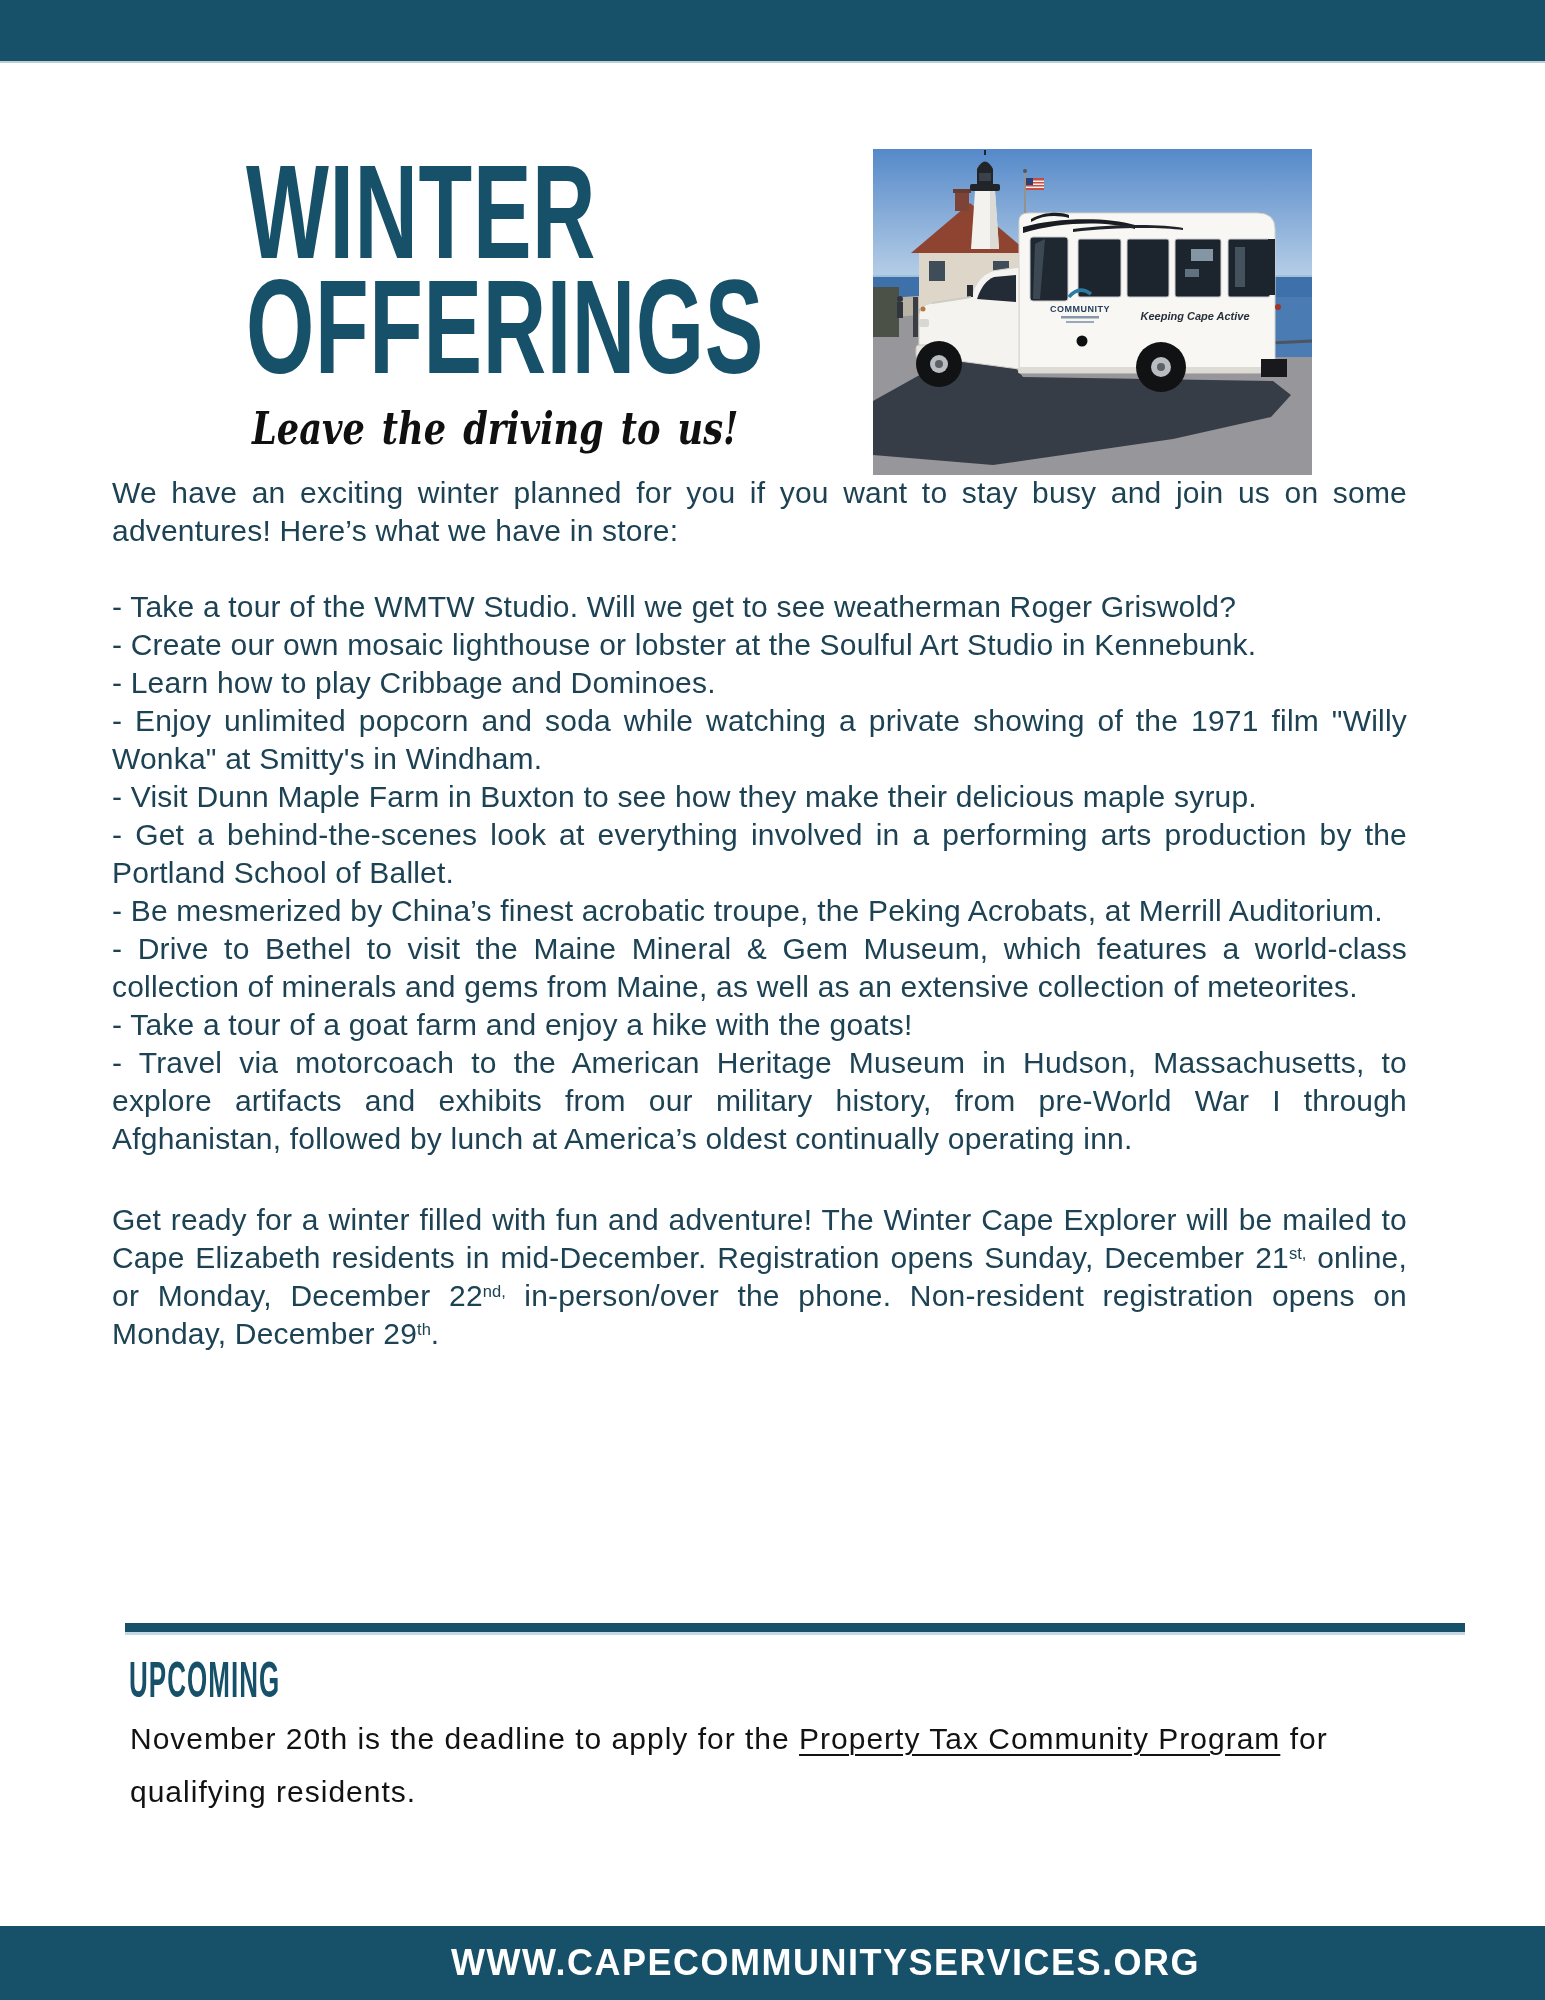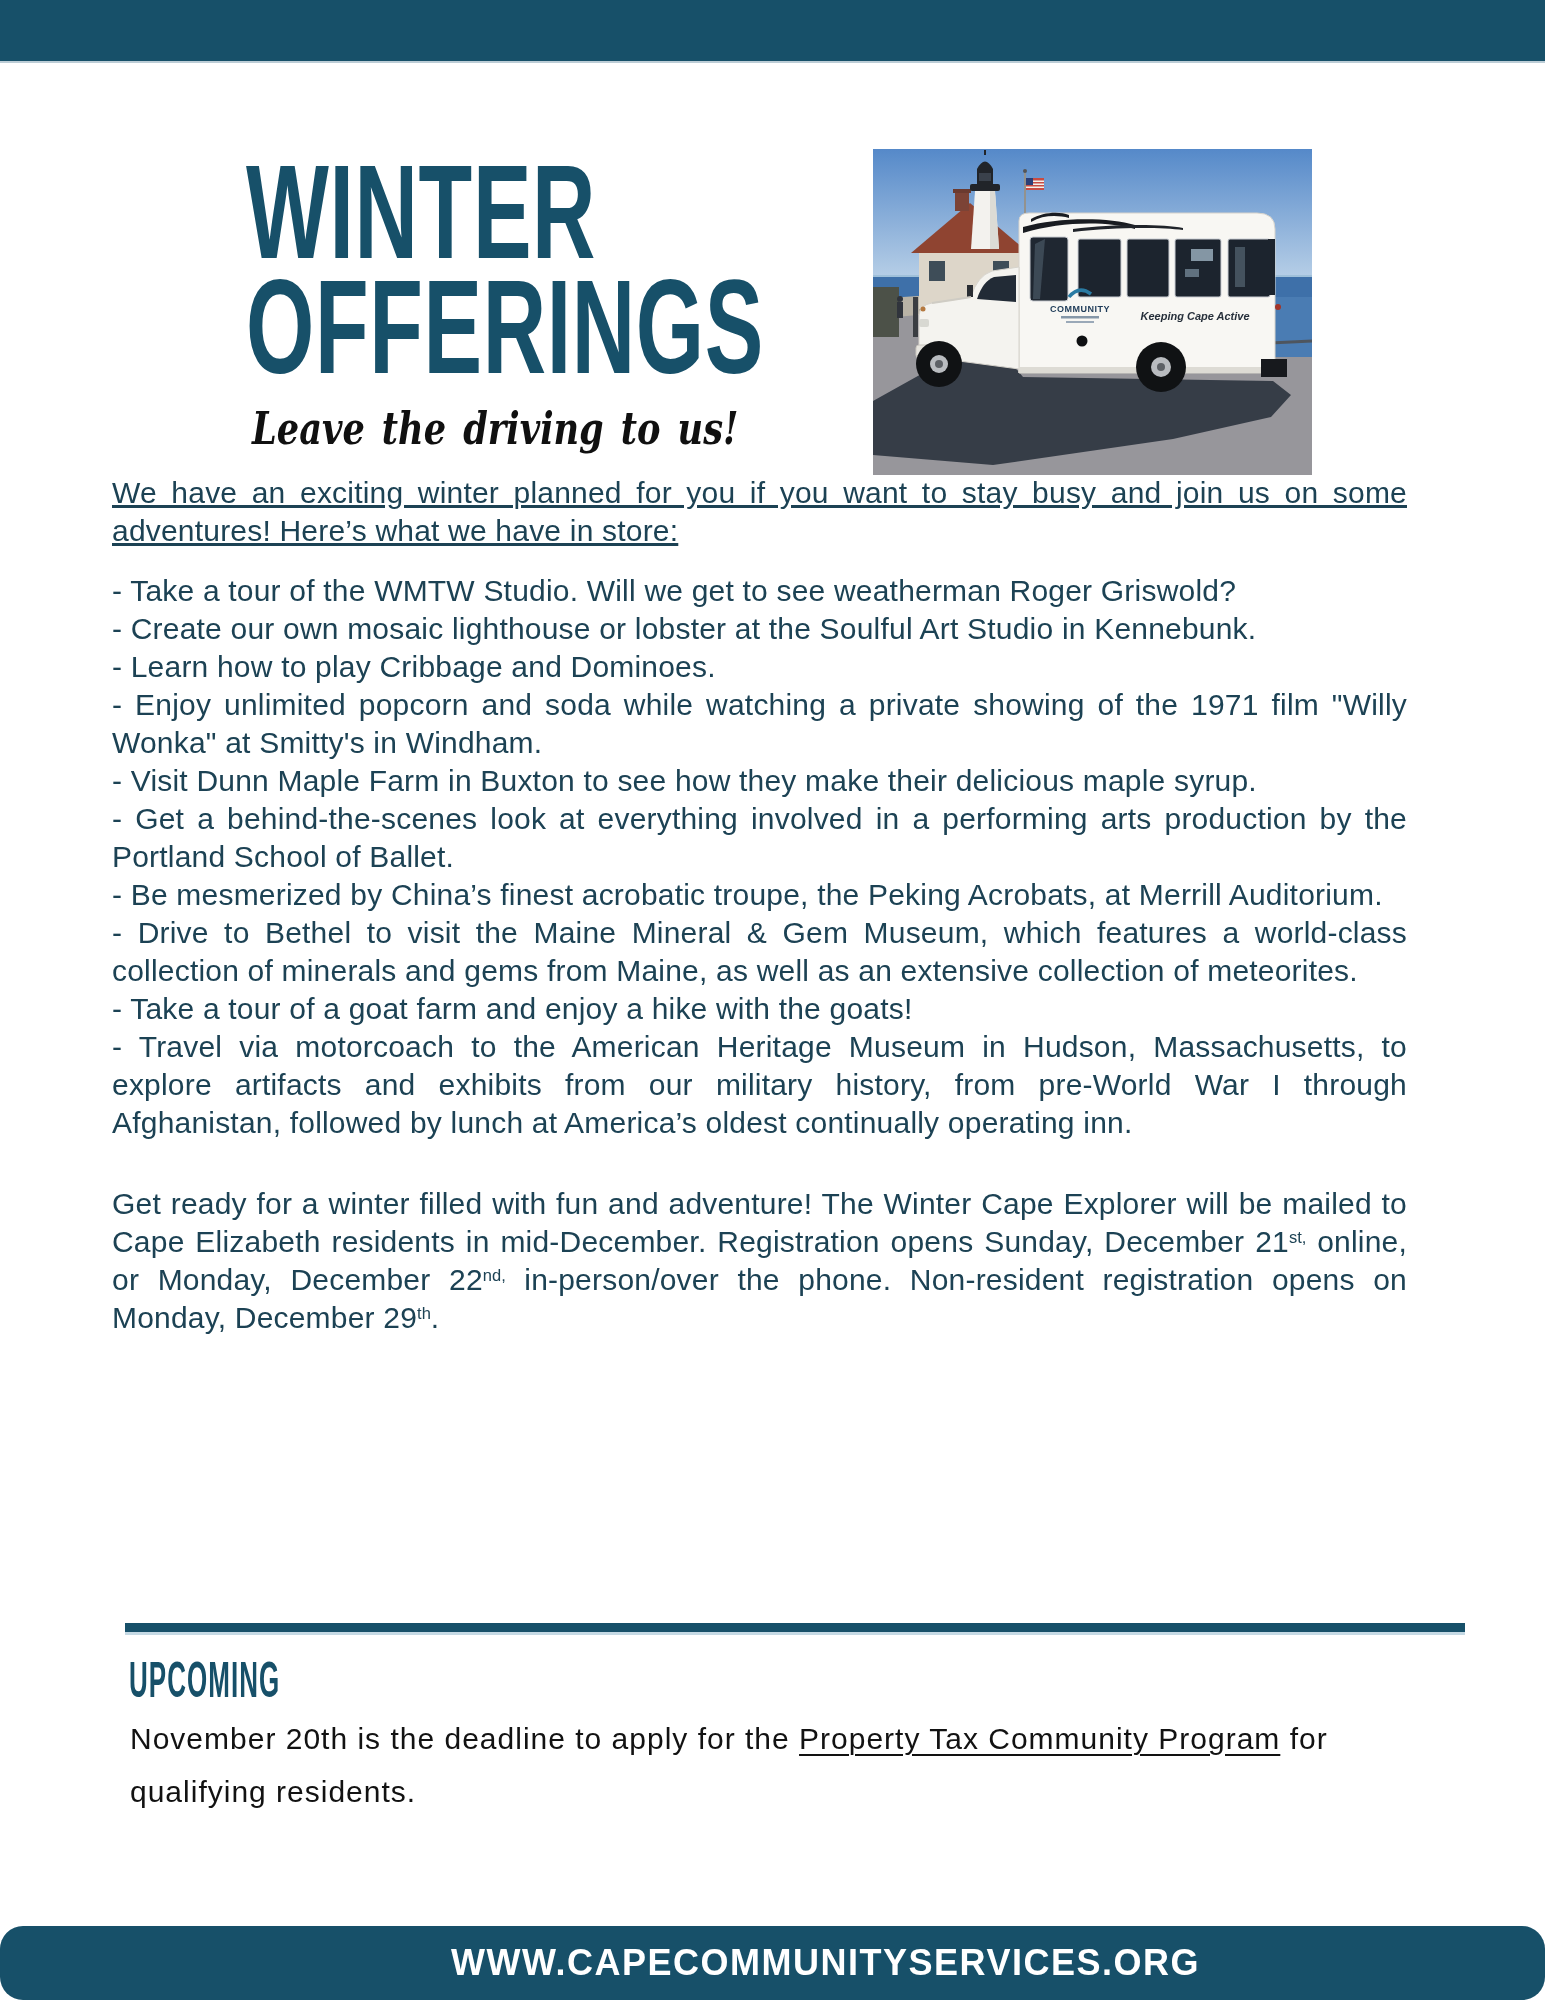--- a/index.html
+++ b/index.html
@@ -26,41 +26,41 @@
     transform:scaleX(0.8);transform-origin:left top;
   }
   .photo{position:absolute;left:873px;top:149px;width:484px;height:326px;}
   .photo svg{display:block;}
   .content{
     position:absolute;left:112px;top:474px;width:1295px;
     color:var(--body-text);font-size:30px;line-height:38px;
     text-align:justify;letter-spacing:0.2px;
   }
   .content p{margin:0;}
-  p.intro{margin-bottom:22px;text-decoration:underline;}
+  p.intro{margin-bottom:38px;}
   p.closing{margin-top:43px;}
   .sup,sup{font-size:0.55em;vertical-align:0.55em;letter-spacing:0;line-height:0;}
   .divider{
     position:absolute;left:125px;top:1623px;width:1340px;height:9px;
     background:var(--teal);box-shadow:0 3px 0 rgba(150,185,205,0.55);
   }
   .upcoming-head{
     position:absolute;left:129px;top:1651px;color:var(--teal);
     font-weight:bold;font-size:50px;letter-spacing:2px;white-space:nowrap;
     transform:scaleX(0.52);transform-origin:left top;
   }
   .upcoming-body{
     position:absolute;left:130px;top:1712px;width:1290px;
     color:var(--ink);font-size:30px;line-height:53px;letter-spacing:1px;
   }
   .upcoming-body p{margin:0;}
   .ulink{text-decoration:underline;text-decoration-thickness:2px;text-underline-offset:5px;}
   .footer{
     position:absolute;left:0;top:1926px;width:1545px;height:74px;
-    background:var(--teal);display:flex;align-items:center;justify-content:center;border-radius:23px;
+    background:var(--teal);display:flex;align-items:center;justify-content:center;
   }
   .footer-text{
     color:var(--footer-text);font-weight:bold;font-size:36px;
     letter-spacing:1.5px;margin-left:106px;white-space:nowrap;
   }
 </style>
 </head>
 <body>
 
 <div class="top-bar"></div>

